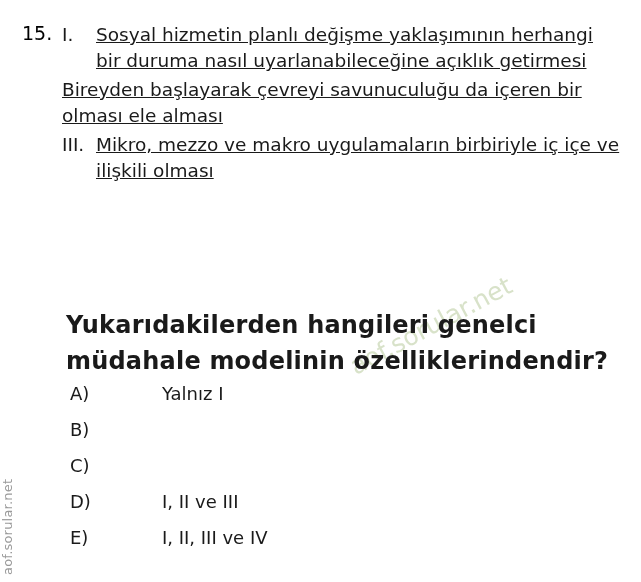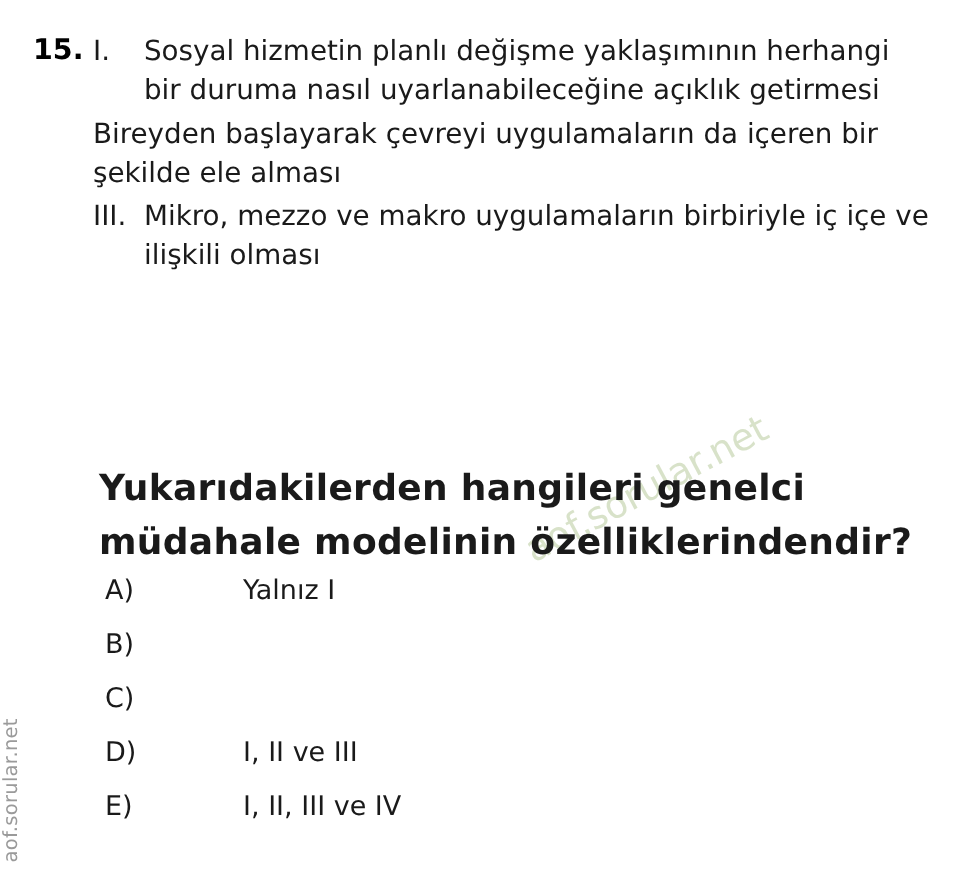--- a/index.html
+++ b/index.html
@@ -51,21 +51,21 @@
     white-space: nowrap;
     user-select: none;
     pointer-events: none;
   }
 
   .qnum {
     position: absolute;
     left: 22px;
     top: 22px;
     font-size: 19px;
-    font-weight: bold;
+    font-weight: normal;
     color: #000;
   }
 
   .stem {
     position: absolute;
     left: 62px;
     top: 22px;
     width: 560px;
   }
 
@@ -75,20 +75,21 @@
     line-height: 1.43;
     margin-bottom: 2px;
   }
   .roman-label {
     width: 34px;
     flex: 0 0 34px;
     text-align: left;
   }
   .roman-text {
     flex: 1 1 auto;
+    text-decoration: underline;
   }
 
   .lead {
     position: absolute;
     left: 66px;
     top: 307px;
     width: 545px;
     font-size: 24px;
     font-weight: bold;
     line-height: 1.5;
@@ -125,21 +126,21 @@
   <div class="diag-watermark">aof.sorular.net</div>
 
   <div class="qnum">15.</div>
 
   <div class="stem">
     <div class="roman-item">
       <span class="roman-label">I.</span>
       <span class="roman-text">Sosyal hizmetin planlı değişme yaklaşımının herhangi bir duruma nasıl uyarlanabileceğine açıklık getirmesi</span>
     </div>
     <div class="roman-item">
-      <span class="roman-text">Bireyden başlayarak çevreyi uygulamaların da içeren bir şekilde ele alması</span>
+      <span class="roman-text">Bireyden başlayarak çevreyi savunuculuğu da içeren bir olması ele alması</span>
     </div>
     <div class="roman-item">
       <span class="roman-label">III.</span>
       <span class="roman-text">Mikro, mezzo ve makro uygulamaların birbiriyle iç içe ve ilişkili olması</span>
     </div>
   </div>
 
   <div class="lead">Yukarıdakilerden hangileri genelci müdahale modelinin özelliklerindendir?</div>
 
   <div class="options">

